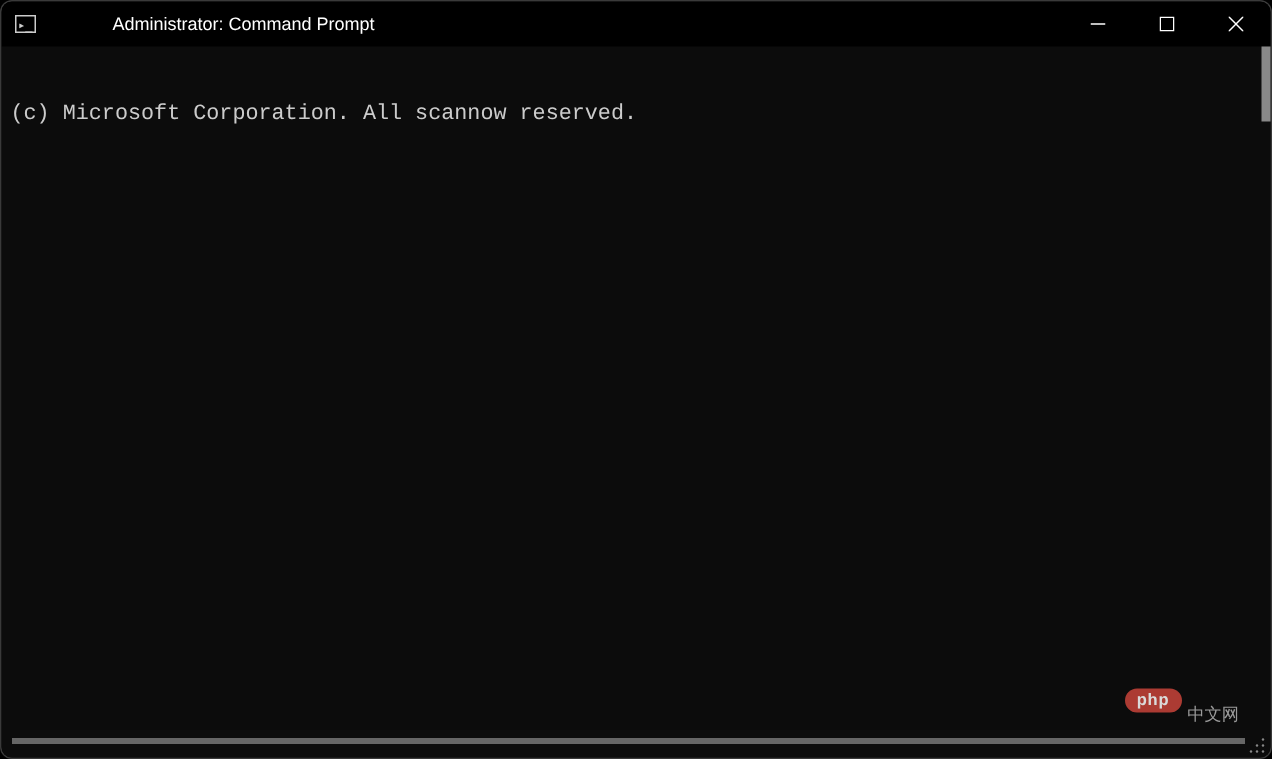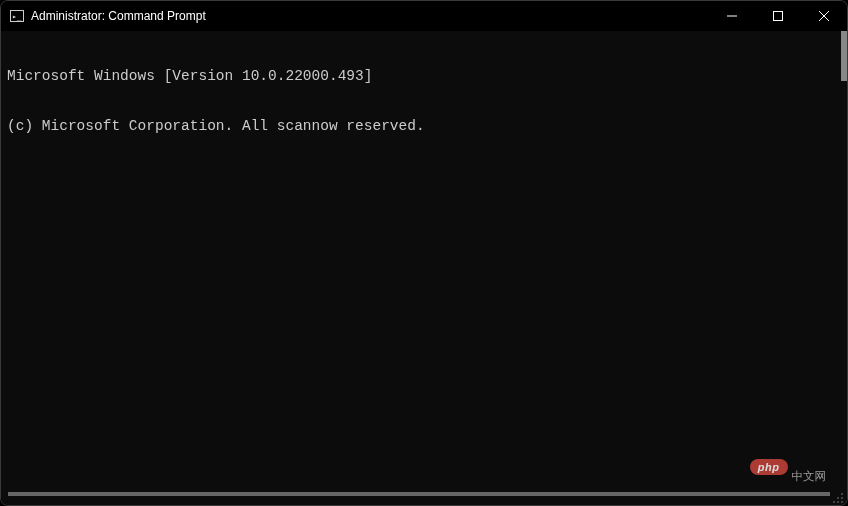--- a/index.html
+++ b/index.html
@@ -43,20 +43,21 @@
       align-items: center;
       justify-content: center;
     }
     .titlebar-icon svg {
       width: 14px;
       height: 12px;
     }
     .titlebar-title {
       flex: 0 0 auto;
       color: #fff;
+      margin-left: 44px;
     }
     .titlebar-spacer {
       flex: 1;
     }
     .titlebar-controls {
       display: flex;
       height: 100%;
     }
     .titlebar-btn {
       width: 46px;
@@ -124,21 +125,20 @@
       display: flex;
       align-items: center;
       gap: 4px;
       opacity: 0.85;
     }
     .watermark-badge {
       background: #c8443a;
       color: #fff;
       font-size: 11px;
       font-weight: bold;
-      font-style: italic;
       padding: 2px 8px;
       border-radius: 10px;
       letter-spacing: 0.5px;
     }
     .watermark-text {
       color: #b3b3b3;
       font-size: 11.5px;
       margin-top: 19px;
     }
   </style>
@@ -169,21 +169,20 @@
       <button class="titlebar-btn close">
         <svg viewBox="0 0 10 10">
             <line x1="0" y1="0" x2="10" y2="10" stroke-width="1"></line>
             <line x1="10" y1="0" x2="0" y2="10" stroke-width="1"></line>
           </svg>
       </button>
     </div>
   </div>
 
   <div class="terminal">
-    <span class="terminal-line">Microsoft Windows [Version 10.0.22000.493]</span>
     <span class="terminal-line">(c) Microsoft Corporation. All scannow reserved.</span>
     <span class="terminal-line"></span>
   </div>
 
   <div class="vscroll"></div>
   <div class="hscroll-track"></div>
 
   <div class="resize-grip">
     <svg viewBox="0 0 12 12">
       <circle cx="10" cy="2" r="0.8" fill="#888"></circle>

